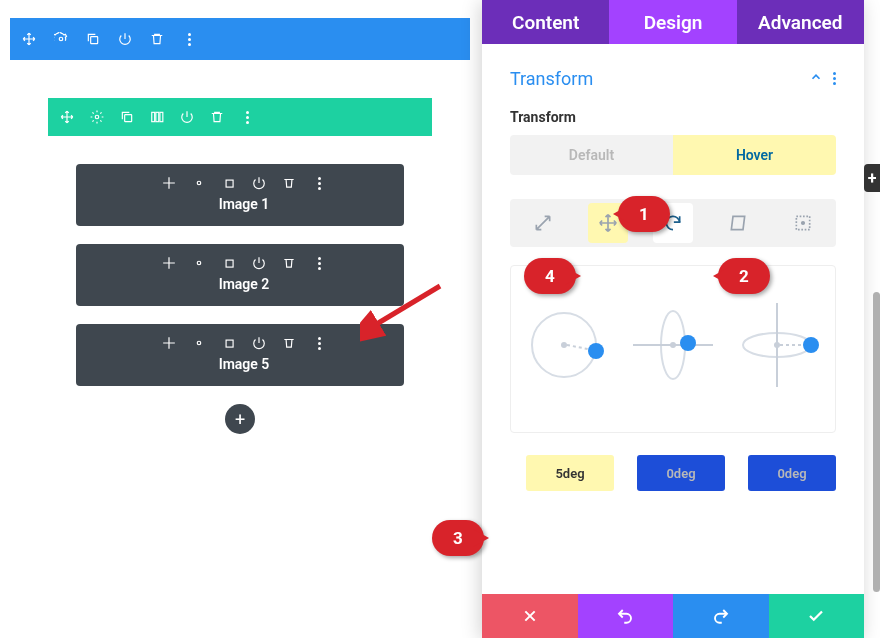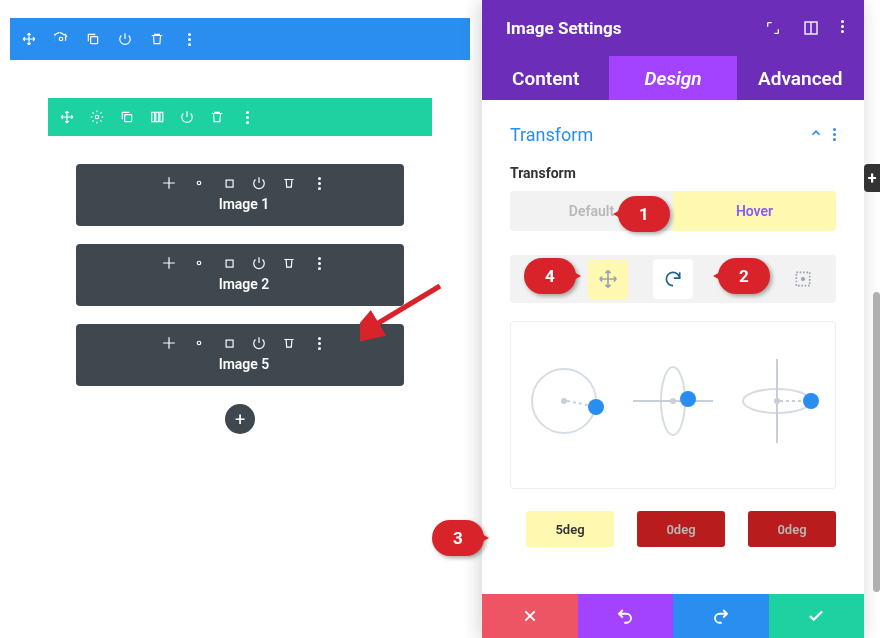--- a/index.html
+++ b/index.html
@@ -130,21 +130,20 @@
     flex: 1;
     color: #fff;
     font-size: 19px;
     font-weight: 600;
     display: flex;
     align-items: center;
     justify-content: center;
   }
   .panel-tabs .tab.active {
     background: #a342ff;
-    font-style: italic;
   }
   .panel-body {
     padding: 24px 28px 0 28px;
     flex: 1;
     position: relative;
   }
   .section-title-row {
     display: flex;
     align-items: center;
     justify-content: space-between;
@@ -178,21 +177,21 @@
   }
   .state-toggle div {
     flex: 1;
     display: flex;
     align-items: center;
     justify-content: center;
     font-size: 14px;
     font-weight: 600;
   }
   .state-default { background: #f2f2f2; color: #b8b8b8; }
-  .state-hover   { background: #fff8b0; color: #8b5cf6; }
+  .state-hover   { background: #fff8b0; color: #0369a1; }
 
   
   .ttype-row {
     display: flex;
     align-items: center;
     background: #f2f2f2;
     height: 48px;
     border-radius: 4px;
     justify-content: space-around;
     margin-bottom: 18px;
@@ -219,21 +218,21 @@
 
   
   .val-row {
     display: flex;
     justify-content: space-between;
     padding-left: 16px;
   }
   .val-row .val {
     width: 88px;
     height: 36px;
-    background: #b91c1c;
+    background: #1d4ed8;
     border-radius: 3px;
     display: flex;
     align-items: center;
     justify-content: center;
     font-size: 13px;
     font-weight: 600;
     color: #b8b8b8;
   }
   .val-row .val.active {
     background: #fff8b0;
@@ -534,43 +533,20 @@
 <svg class="arrow-svg" width="90" height="70">
   <defs>
     <marker id="ah" markerWidth="10" markerHeight="10" refX="2" refY="3" orient="auto">
       <path d="M0,0 L0,6 L9,3 z" fill="#d8232a"></path>
     </marker>
   </defs>
   <line x1="80" y1="8" x2="10" y2="50" stroke="#d8232a" stroke-width="5" marker-end="url(#ah)"></line>
 </svg>
 
 <div class="panel">
-  <div class="panel-head">
-    <span>Image Settings</span>
-    <div class="head-icons">
-      <span>
-        <svg width="16" height="16" viewBox="0 0 24 24" stroke="#fff" fill="none" stroke-width="2">
-            <path d="M4 4h6M4 4v6M20 20h-6M20 20v-6"></path>
-          </svg>
-      </span>
-      <span>
-        <svg width="16" height="16" viewBox="0 0 24 24" stroke="#fff" fill="none" stroke-width="2">
-            <rect x="3" y="3" width="18" height="18"></rect>
-            <line x1="12" y1="3" x2="12" y2="21"></line>
-          </svg>
-      </span>
-      <span>
-        <span class="dots">
-            <span></span>
-            <span></span>
-            <span></span>
-          </span>
-      </span>
-    </div>
-  </div>
 
   <div class="panel-tabs">
     <div class="tab">Content</div>
     <div class="tab active">Design</div>
     <div class="tab">Advanced</div>
   </div>
 
   <div class="panel-body">
     <div class="section-title-row">
       <div class="section-title">Transform</div>

